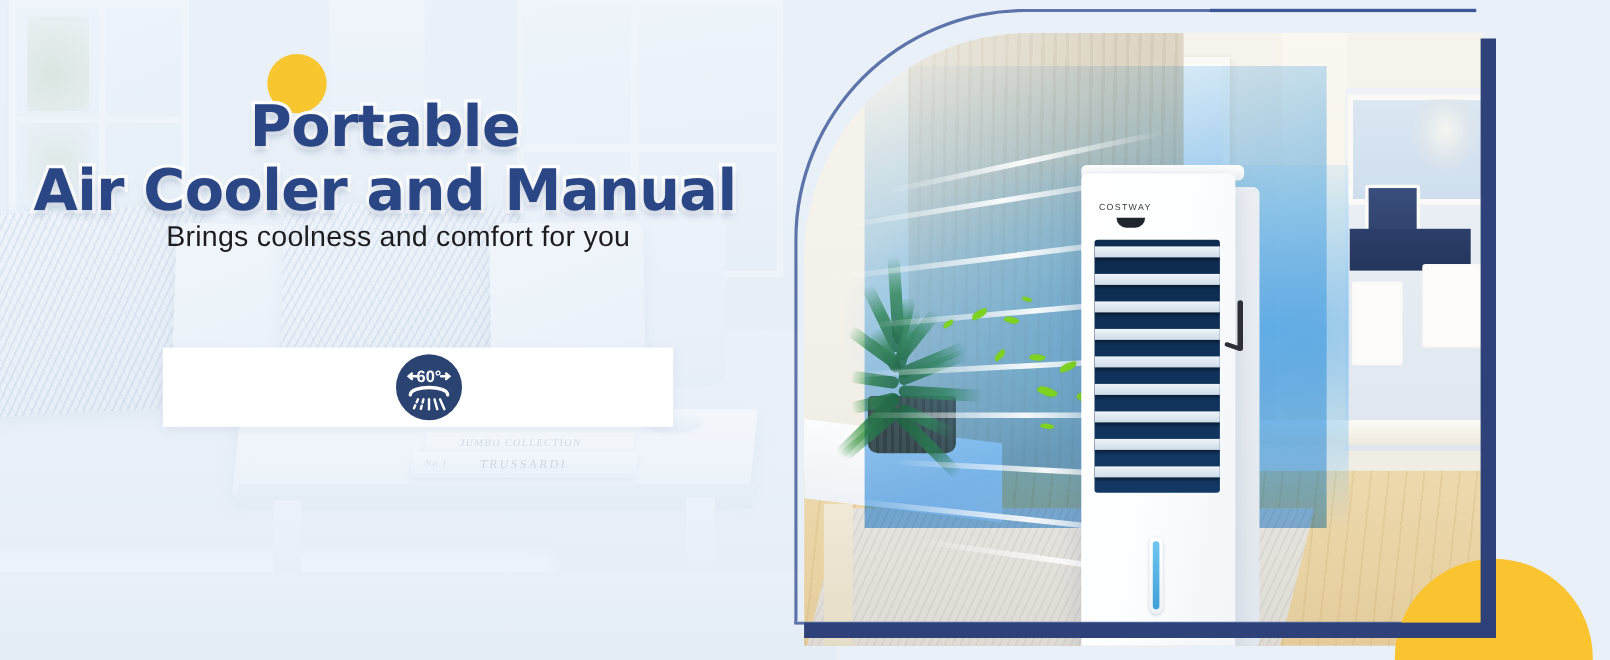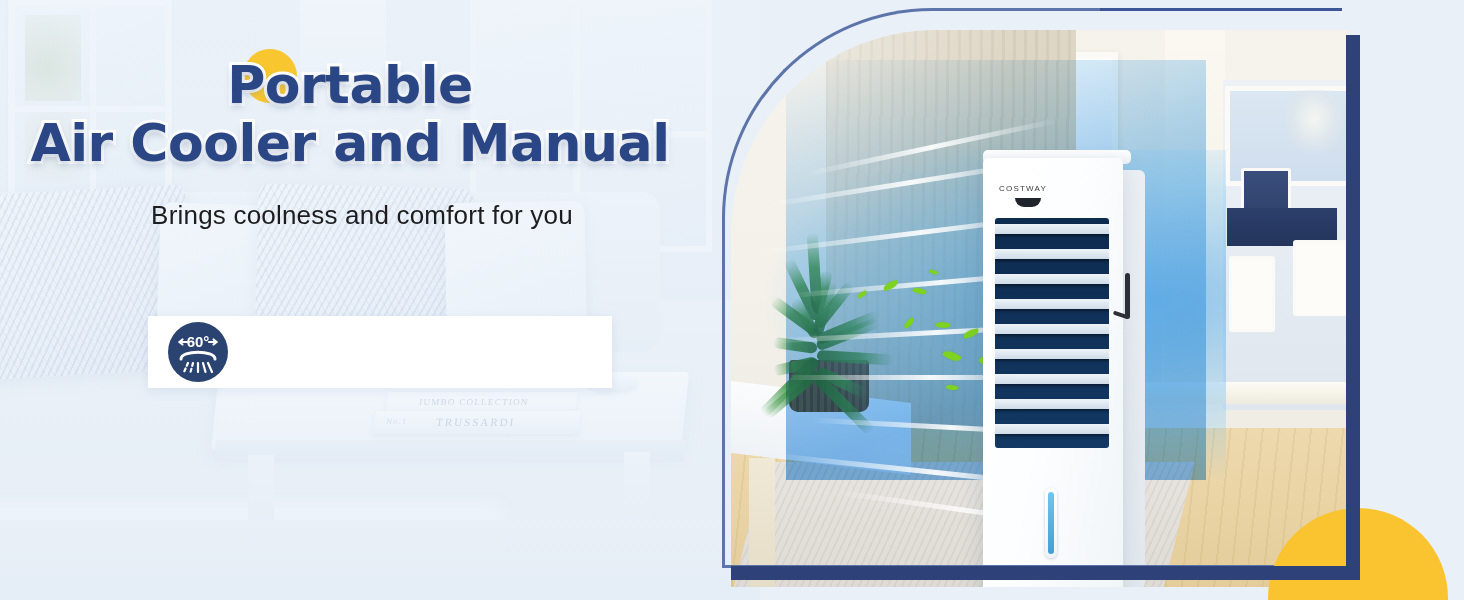--- a/index.html
+++ b/index.html
@@ -185,28 +185,28 @@
     background:#f9c430;}
 
   
   .yellow-dot{position:absolute;left:243px;top:49px;width:54px;height:54px;border-radius:50%;
     background:#f8c62e;}
   .headline{position:absolute;left:0;top:56px;width:700px;text-align:center;
     font-family:"DejaVu Sans",sans-serif;font-weight:bold;font-size:52px;line-height:58px;
     color:#2b4684;letter-spacing:-.5px;
     -webkit-text-stroke:6px #ffffff;paint-order:stroke fill;
     text-shadow:0 4px 7px rgba(120,140,175,.42);}
-  .headline .l1{display:block;}
+  .headline .l1{display:block;margin-top:31px;}
   .headline .l2{display:block;}
   .subtitle{position:absolute;left:0;top:200px;width:724px;text-align:center;
     font-size:26px;color:#1d1d1f;font-family:"Liberation Sans",sans-serif;letter-spacing:.2px;}
 
   .feature{position:absolute;left:148px;background:#ffffff;display:flex;align-items:center;
     height:72px;width:464px;box-shadow:0 3px 10px rgba(120,150,190,.14);}
-  .feature.f1{top:316px;}
+  .feature.f1{top:316px;justify-content:center;}
   .feature.f2{top:446px;}
   .f-icon{width:60px;height:60px;border-radius:50%;background:#2b4370;margin-left:20px;
     flex:0 0 60px;position:relative;}
   .f-label{margin-left:26px;font-size:23px;color:#1d1d1f;letter-spacing:.2px;
     font-family:"Liberation Sans",sans-serif;}
 </style>
 </head>
 <body>
 
 <div class="banner">

